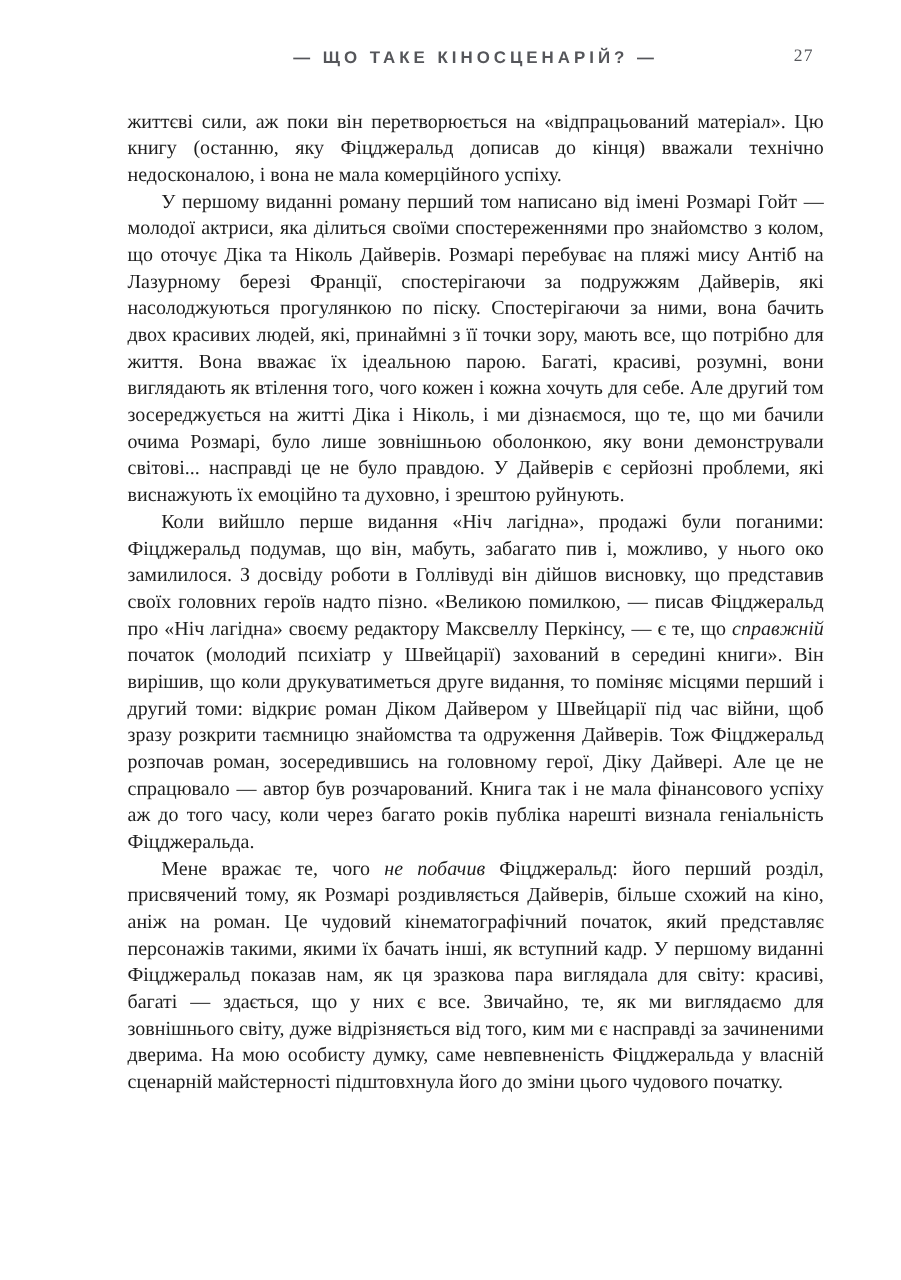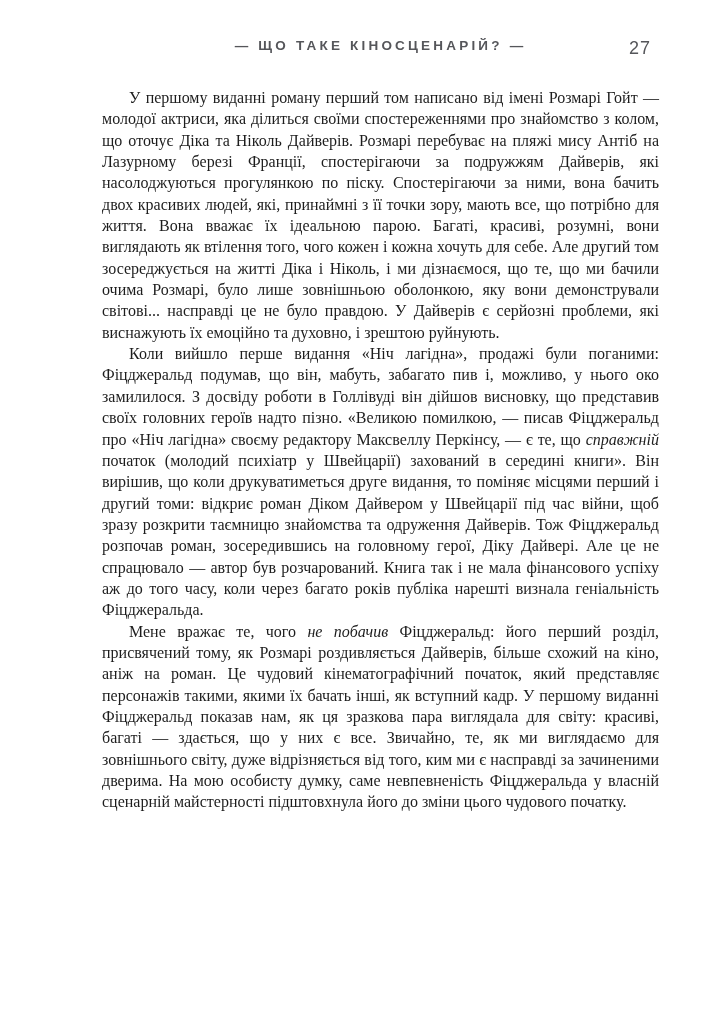--- a/index.html
+++ b/index.html
@@ -29,22 +29,22 @@
     font-size: 13.5px;
     font-weight: 700;
     letter-spacing: 3.2px;
     color: #55565a;
     white-space: nowrap;
   }
   .page-num {
     position: absolute;
     top: 0;
     right: 8px;
-    font-family: Liberation Sans, sans-serif;
-    font-size: 18px;
+    font-family: Liberation Serif, serif;
+    font-size: 14px;
     color: #55565a;
     letter-spacing: 1px;
   }
   .text-block {
     position: absolute;
     top: 87px;
     left: 102px;
     width: 557px;
     color: #1d1d1d;
     font-size: 16px;
@@ -65,17 +65,18 @@
 </style>
 </head>
 <body>
 
 <div class="page">
   <div class="running-head">
     <span class="head-title">— ЩО ТАКЕ КІНОСЦЕНАРІЙ? —</span>
     <span class="page-num">27</span>
   </div>
   <div class="text-block">
+      <p><span>життєві сили, аж поки він перетворюється на «відпрацьований матеріал». Цю книгу (останню, яку Фіцджеральд дописав до кінця) вважали технічно недосконалою, і вона не мала комерційного успіху.</span></p>
       <p class="indent"><span>У першому виданні роману перший том написано від імені Розмарі Гойт — молодої актриси, яка ділиться своїми спостереженнями про знайомство з колом, що оточує Діка та Ніколь Дайверів. Розмарі перебуває на пляжі мису Антіб на Лазурному березі Франції, спостерігаючи за подружжям Дайверів, які насолоджуються прогулянкою по піску. Спостерігаючи за ними, вона бачить двох красивих людей, які, принаймні з її точки зору, мають все, що потрібно для життя. Вона вважає їх ідеальною парою. Багаті, красиві, розумні, вони виглядають як втілення того, чого кожен і кожна хочуть для себе. Але другий том зосереджується на житті Діка і Ніколь, і ми дізнаємося, що те, що ми бачили очима Розмарі, було лише зовнішньою оболонкою, яку вони демонстрували світові... насправді це не було правдою. У Дайверів є серйозні проблеми, які виснажують їх емоційно та духовно, і зрештою руйнують.</span></p>
       <p class="indent"><span>Коли вийшло перше видання «Ніч лагідна», продажі були поганими: Фіцджеральд подумав, що він, мабуть, забагато пив і, можливо, у нього око замилилося. З досвіду роботи в Голлівуді він дійшов висновку, що представив своїх головних героїв надто пізно. «Великою помилкою, — писав Фіцджеральд про «Ніч лагідна» своєму редактору Максвеллу Перкінсу, — є те, що </span><em>справжній</em><span> початок (молодий психіатр у Швейцарії) захований в середині книги». Він вирішив, що коли друкуватиметься друге видання, то поміняє місцями перший і другий томи: відкриє роман Діком Дайвером у Швейцарії під час війни, щоб зразу розкрити таємницю знайомства та одруження Дайверів. Тож Фіцджеральд розпочав роман, зосередившись на головному герої, Діку Дайвері. Але це не спрацювало — автор був розчарований. Книга так і не мала фінансового успіху аж до того часу, коли через багато років публіка нарешті визнала геніальність Фіцджеральда.</span></p>
       <p class="indent"><span>Мене вражає те, чого </span><em>не побачив</em><span> Фіцджеральд: його перший розділ, присвячений тому, як Розмарі роздивляється Дайверів, більше схожий на кіно, аніж на роман. Це чудовий кінематографічний початок, який представляє персонажів такими, якими їх бачать інші, як вступний кадр. У першому виданні Фіцджеральд показав нам, як ця зразкова пара виглядала для світу: красиві, багаті — здається, що у них є все. Звичайно, те, як ми виглядаємо для зовнішнього світу, дуже відрізняється від того, ким ми є насправді за зачиненими дверима. На мою особисту думку, саме невпевненість Фіцджеральда у власній сценарній майстерності підштовхнула його до зміни цього чудового початку.</span></p>
     </div>
 </div>
 
 </body></html>

